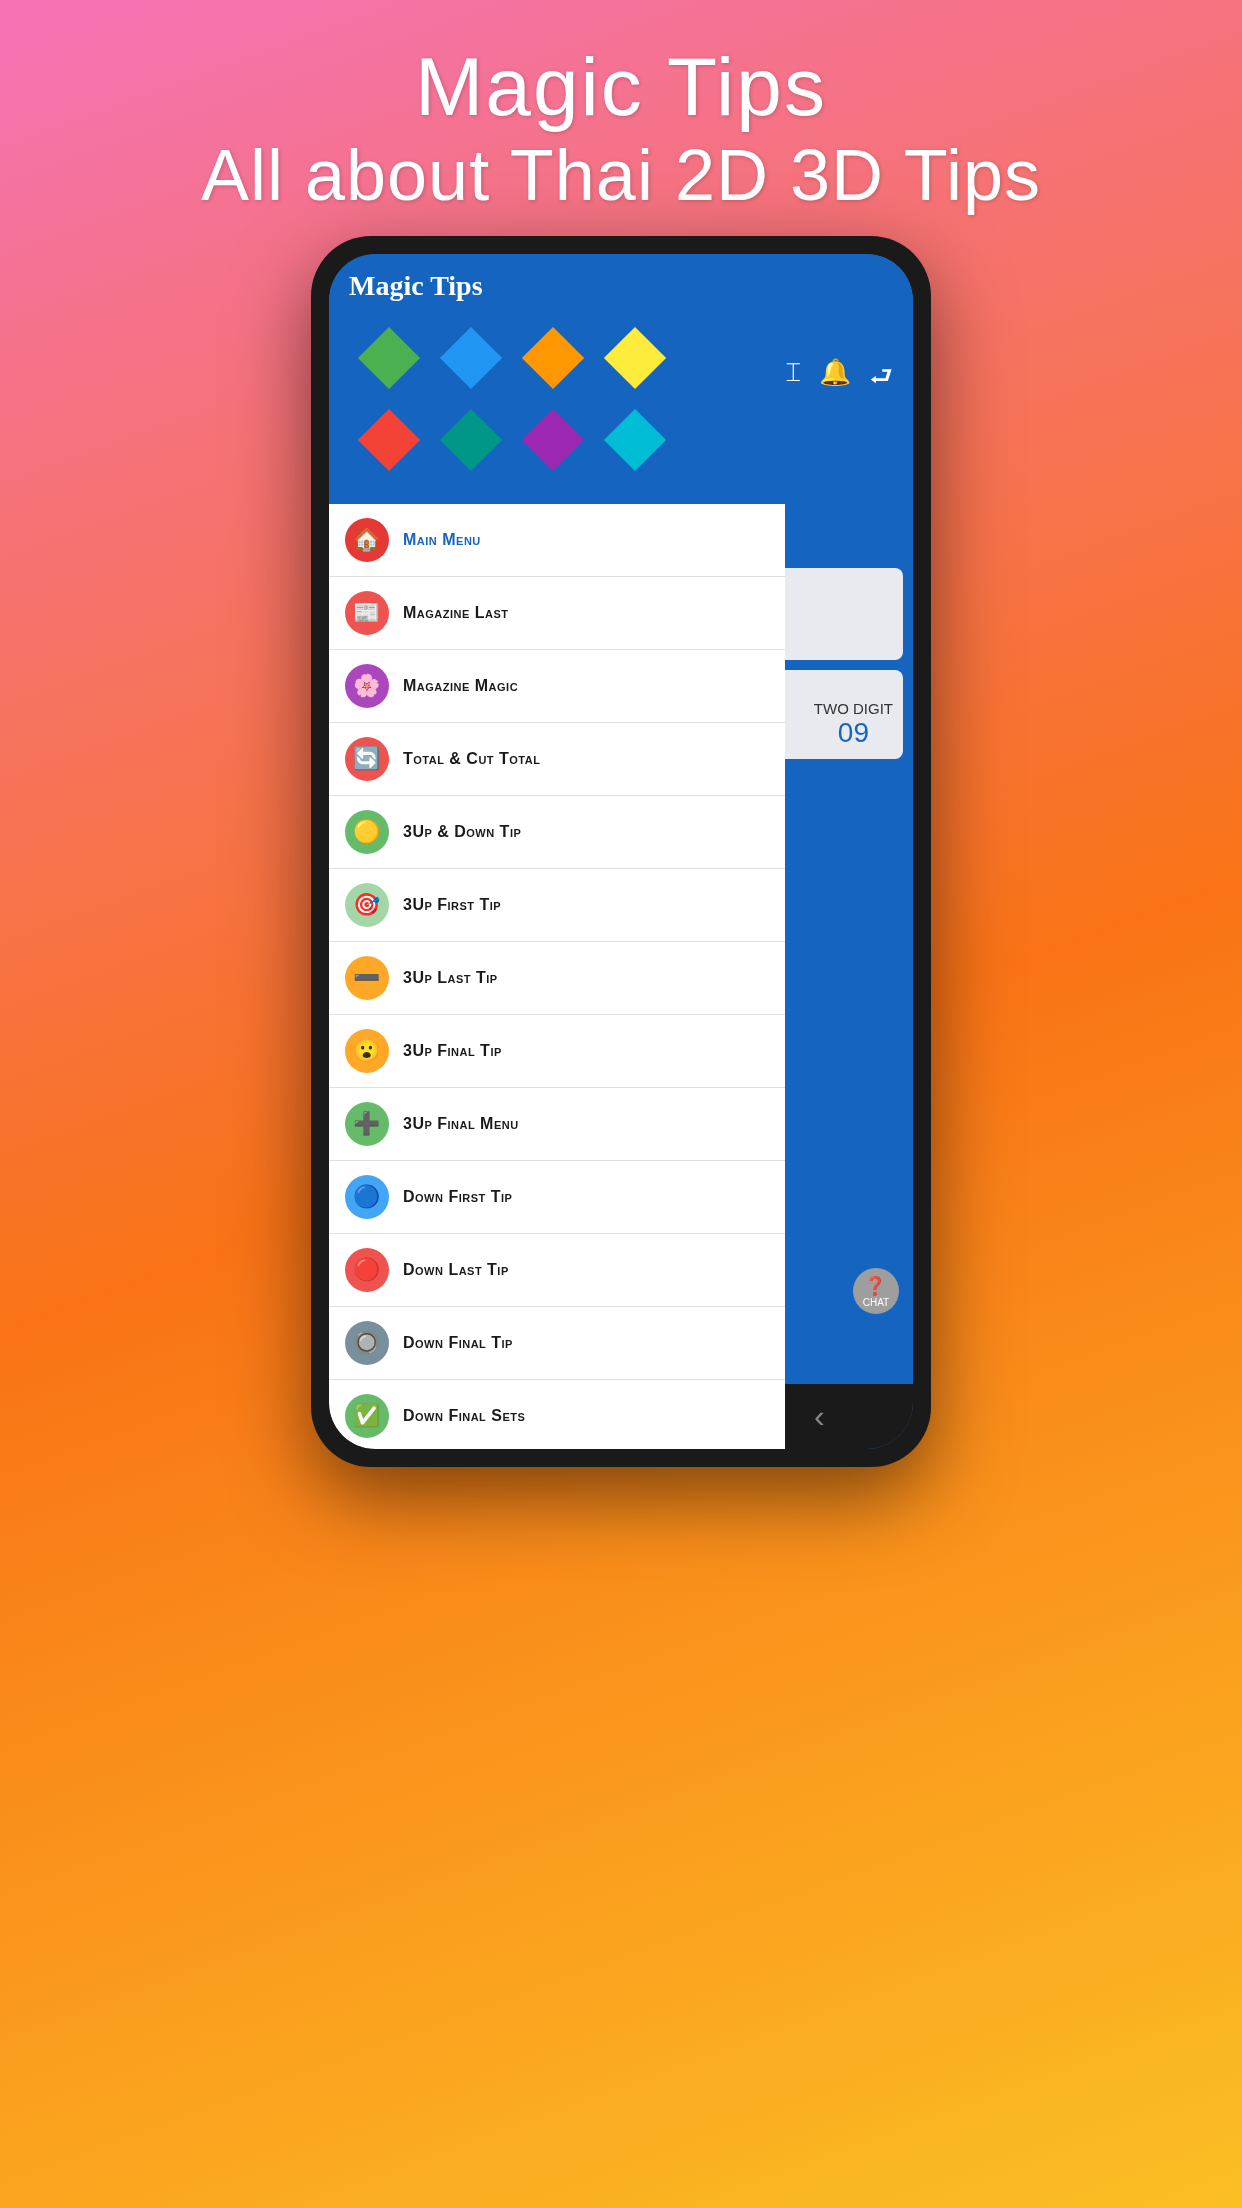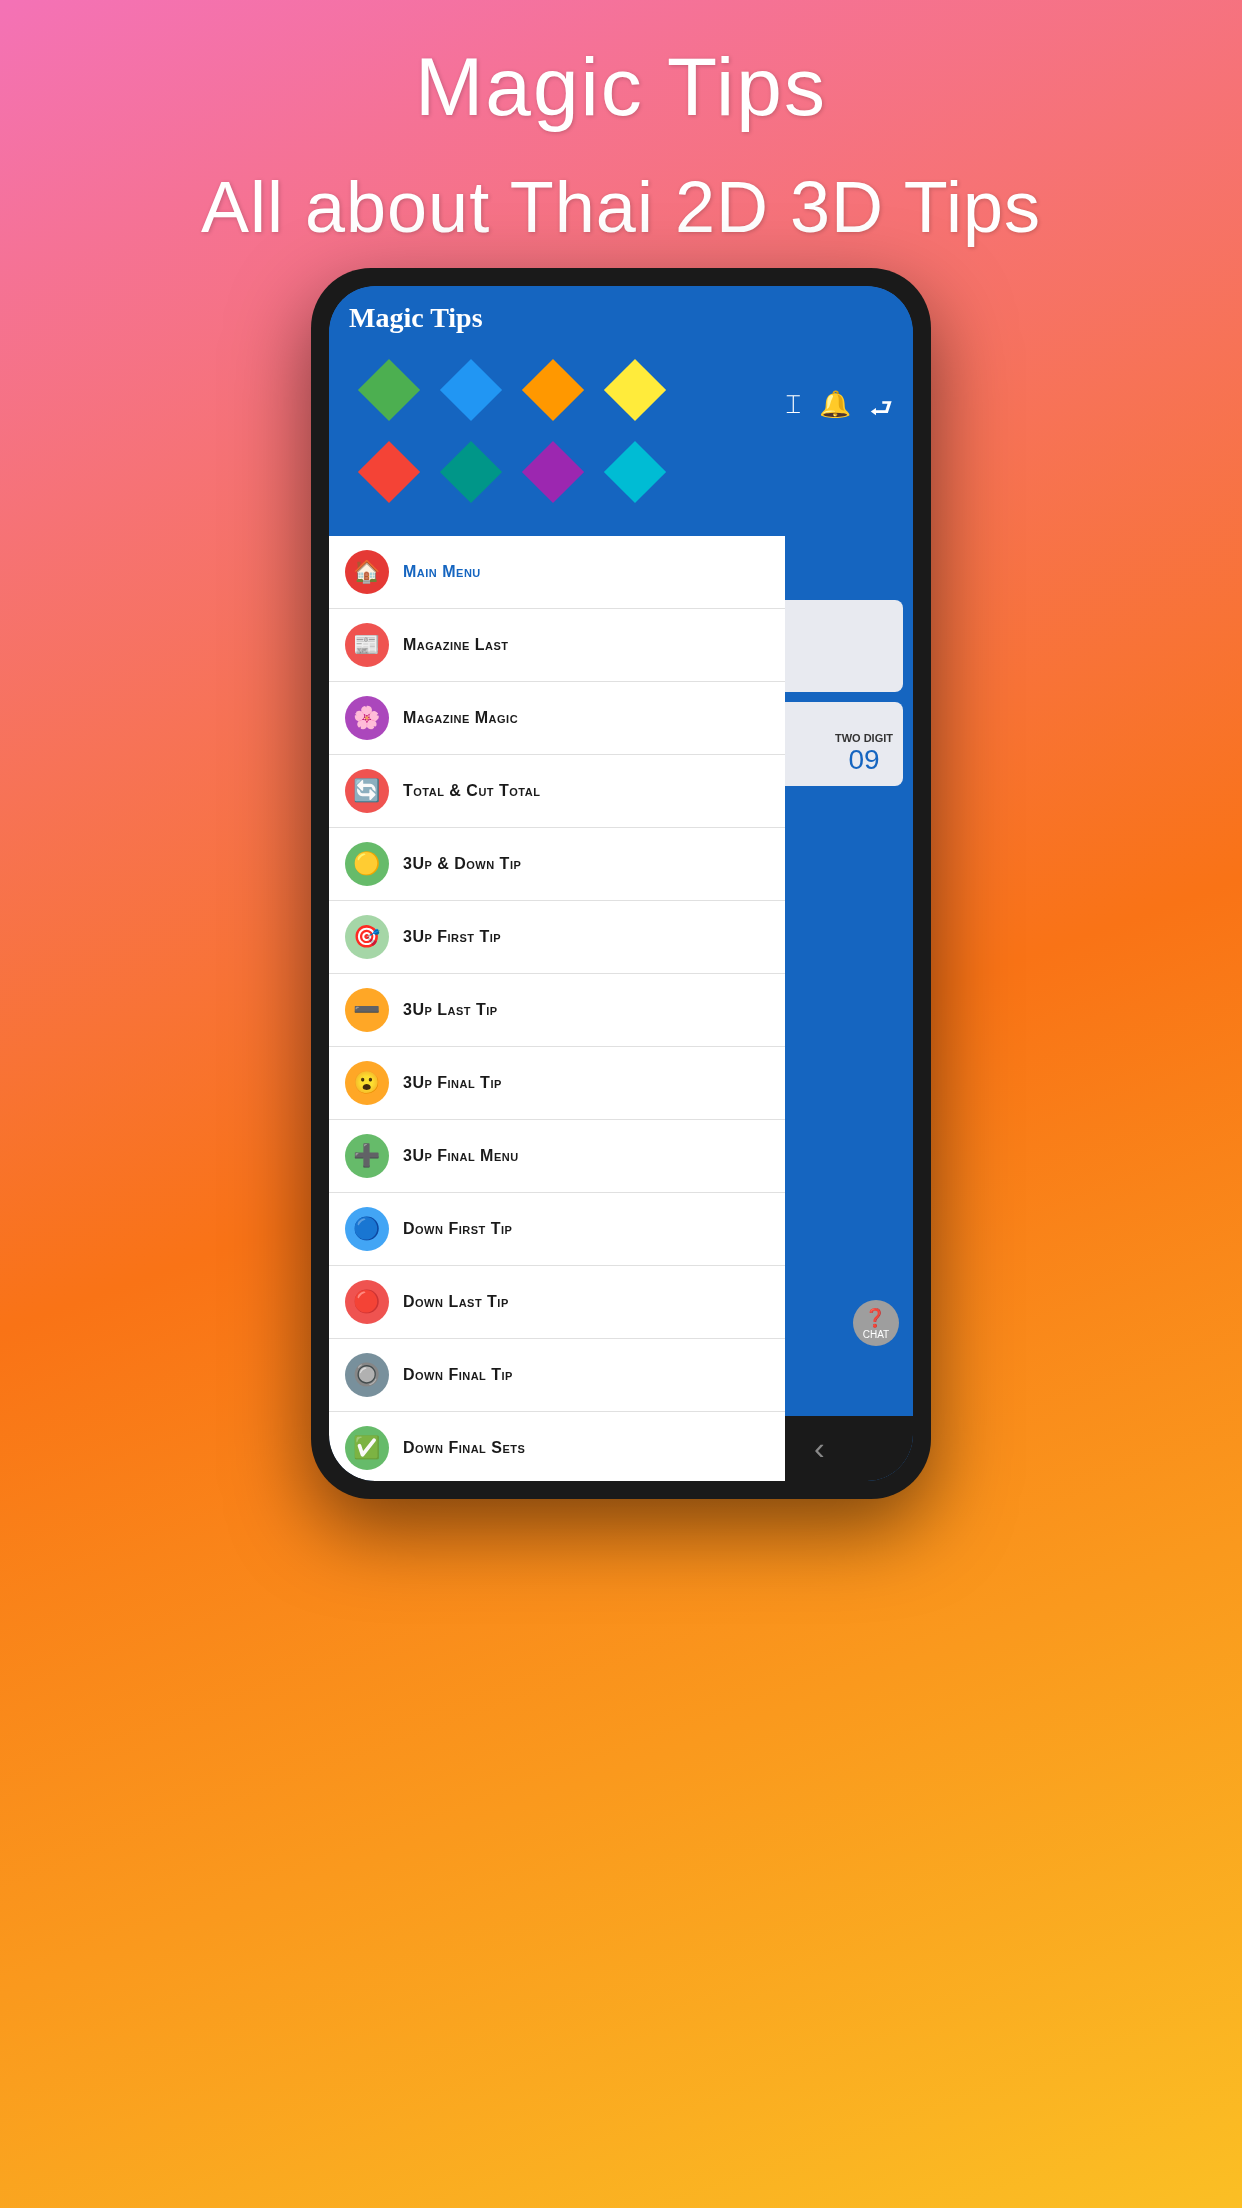--- a/index.html
+++ b/index.html
@@ -24,21 +24,20 @@
       font-size: 82px;
       font-weight: 400;
       letter-spacing: 2px;
       text-shadow: 1px 1px 4px rgba(0,0,0,0.2);
     }
     .app-header h2 {
       font-size: 72px;
       font-weight: 400;
       letter-spacing: 1px;
       text-shadow: 1px 1px 4px rgba(0,0,0,0.2);
-      margin-top: 32px;
     }
 
     
     .phone-frame {
       width: 620px;
       background: #1a1a1a;
       border-radius: 60px;
       padding: 18px;
       box-shadow: 0 30px 80px rgba(0,0,0,0.5);
       position: relative;
@@ -145,22 +144,22 @@
       background: linear-gradient(180deg, #ff0000 33%, white 33%, white 66%, #003399 66%);
       margin: 0 auto 8px;
     }
     .result-card {
       background: #e8eaf0;
       border-radius: 8px;
       padding: 10px;
       margin-bottom: 8px;
     }
     .two-digit-label {
-      font-size: 11px;
-      font-weight: bold;
+      font-size: 15px;
+      font-weight: normal;
       color: #333;
       text-align: center;
     }
     .two-digit-value {
       font-size: 28px;
       font-weight: normal;
       color: #1565c0;
       text-align: center;
     }
 

